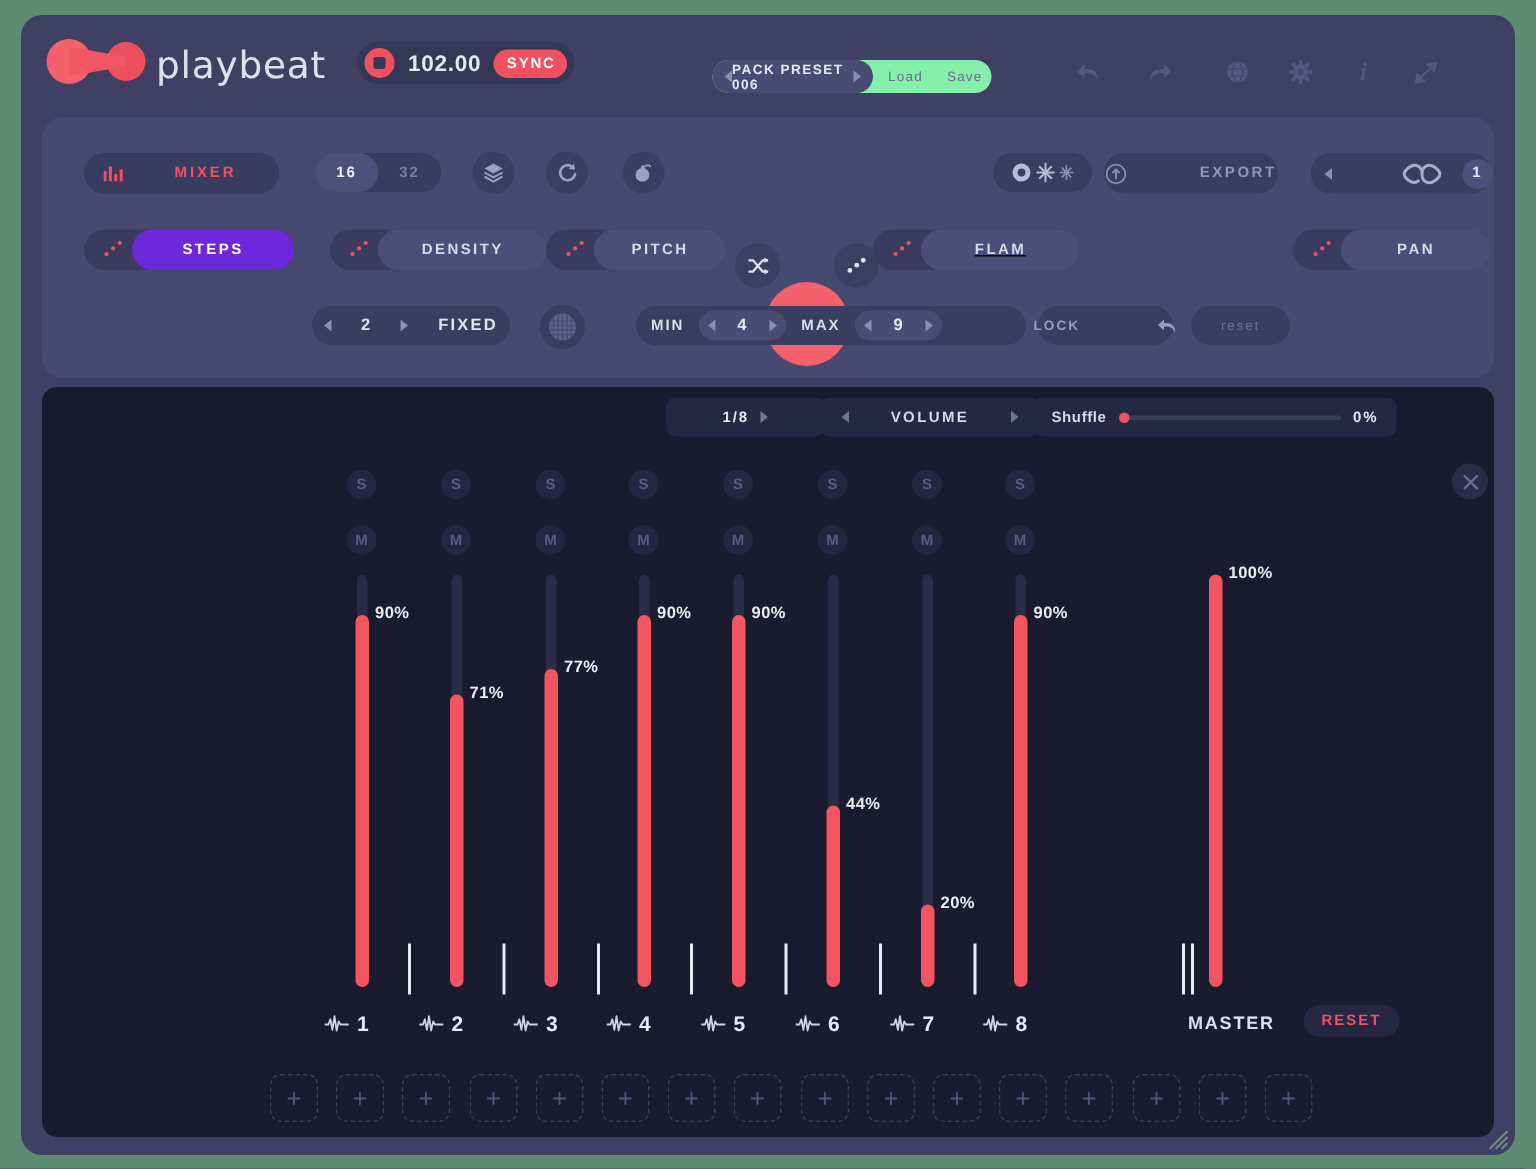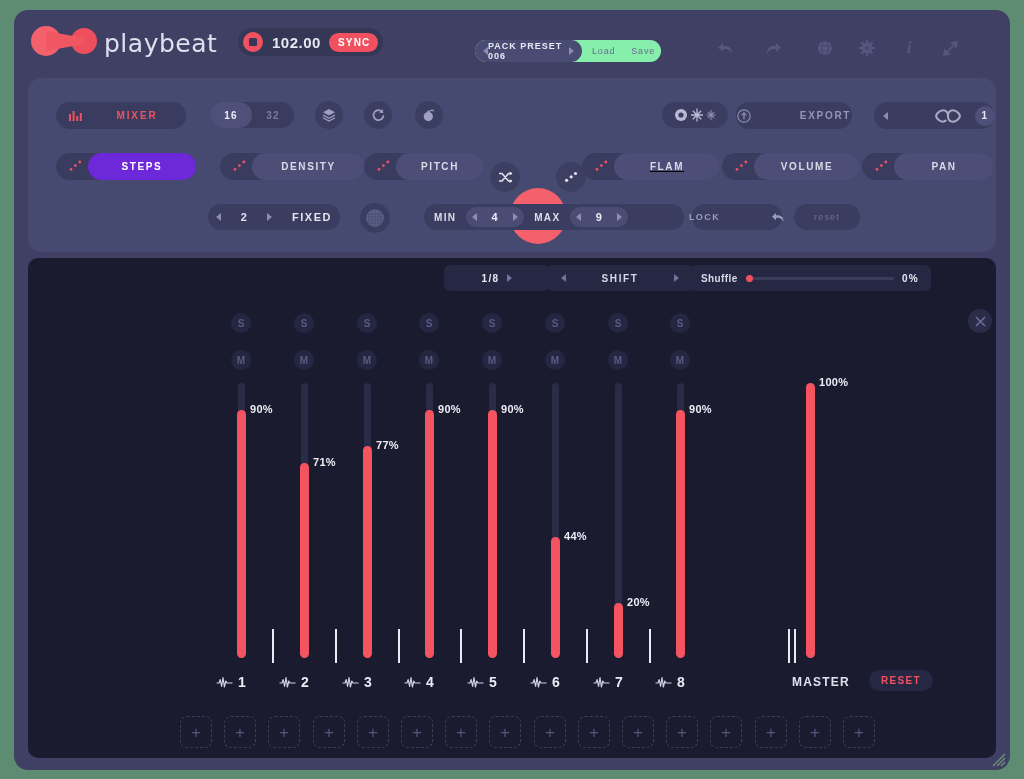--- a/index.html
+++ b/index.html
@@ -383,32 +383,20 @@
         <svg width="15" height="13" viewBox="0 0 15 13">
             <g fill="#f1515f">
               <circle cx="11.8" cy="2" r="1.4"></circle>
               <circle cx="7.4" cy="5.6" r="1.4"></circle>
               <circle cx="3" cy="9.4" r="1.4"></circle>
             </g>
           </svg>
       </div>
       <div class="mode-lbl">FLAM</div>
     </div>
-    <div class="mode-btn" style="left:694px; top:75px; width:138px;">
-      <div class="mode-dots">
-        <svg width="15" height="13" viewBox="0 0 15 13">
-            <g fill="#f1515f">
-              <circle cx="11.8" cy="2" r="1.4"></circle>
-              <circle cx="7.4" cy="5.6" r="1.4"></circle>
-              <circle cx="3" cy="9.4" r="1.4"></circle>
-            </g>
-          </svg>
-      </div>
-      <div class="mode-lbl">VOLUME</div>
-    </div>
     <div class="mode-btn" style="left:834px; top:75px; width:132px;">
       <div class="mode-dots">
         <svg width="15" height="13" viewBox="0 0 15 13">
             <g fill="#f1515f">
               <circle cx="11.8" cy="2" r="1.4"></circle>
               <circle cx="7.4" cy="5.6" r="1.4"></circle>
               <circle cx="3" cy="9.4" r="1.4"></circle>
             </g>
           </svg>
       </div>
@@ -464,21 +452,21 @@
 
 
 
     <div class="tbar" style="left:416px; top:7px; width:106px; justify-content:center;">
       <span style="color:#e6e7f2;margin-right:8px">1/8</span>
       <span class="tri tri-r" style="border-left-color:#70739a"></span>
     </div>
 
     <div class="tbar" style="left:519px; top:7px; width:146px; justify-content:space-between; padding:0 14px;">
       <span class="tri tri-l" style="border-right-color:#70739a"></span>
-      <span style="color:#d7d9e8;letter-spacing:1.6px">SHIFT</span>
+      <span style="color:#d7d9e8;letter-spacing:1.6px">VOLUME</span>
       <span class="tri tri-r" style="border-left-color:#70739a"></span>
     </div>
 
     <div class="tbar" style="left:661px; top:7px; width:242px; padding:0 12px; font-weight:bold;">
       <span style="color:#d7d9e8;font-size:10px;letter-spacing:.4px">Shuffle</span>
       <span class="shuffle-track">
           <span class="shuffle-dot"></span>
         </span>
       <span style="color:#e6e7f2;font-size:10px">0%</span>
     </div>

